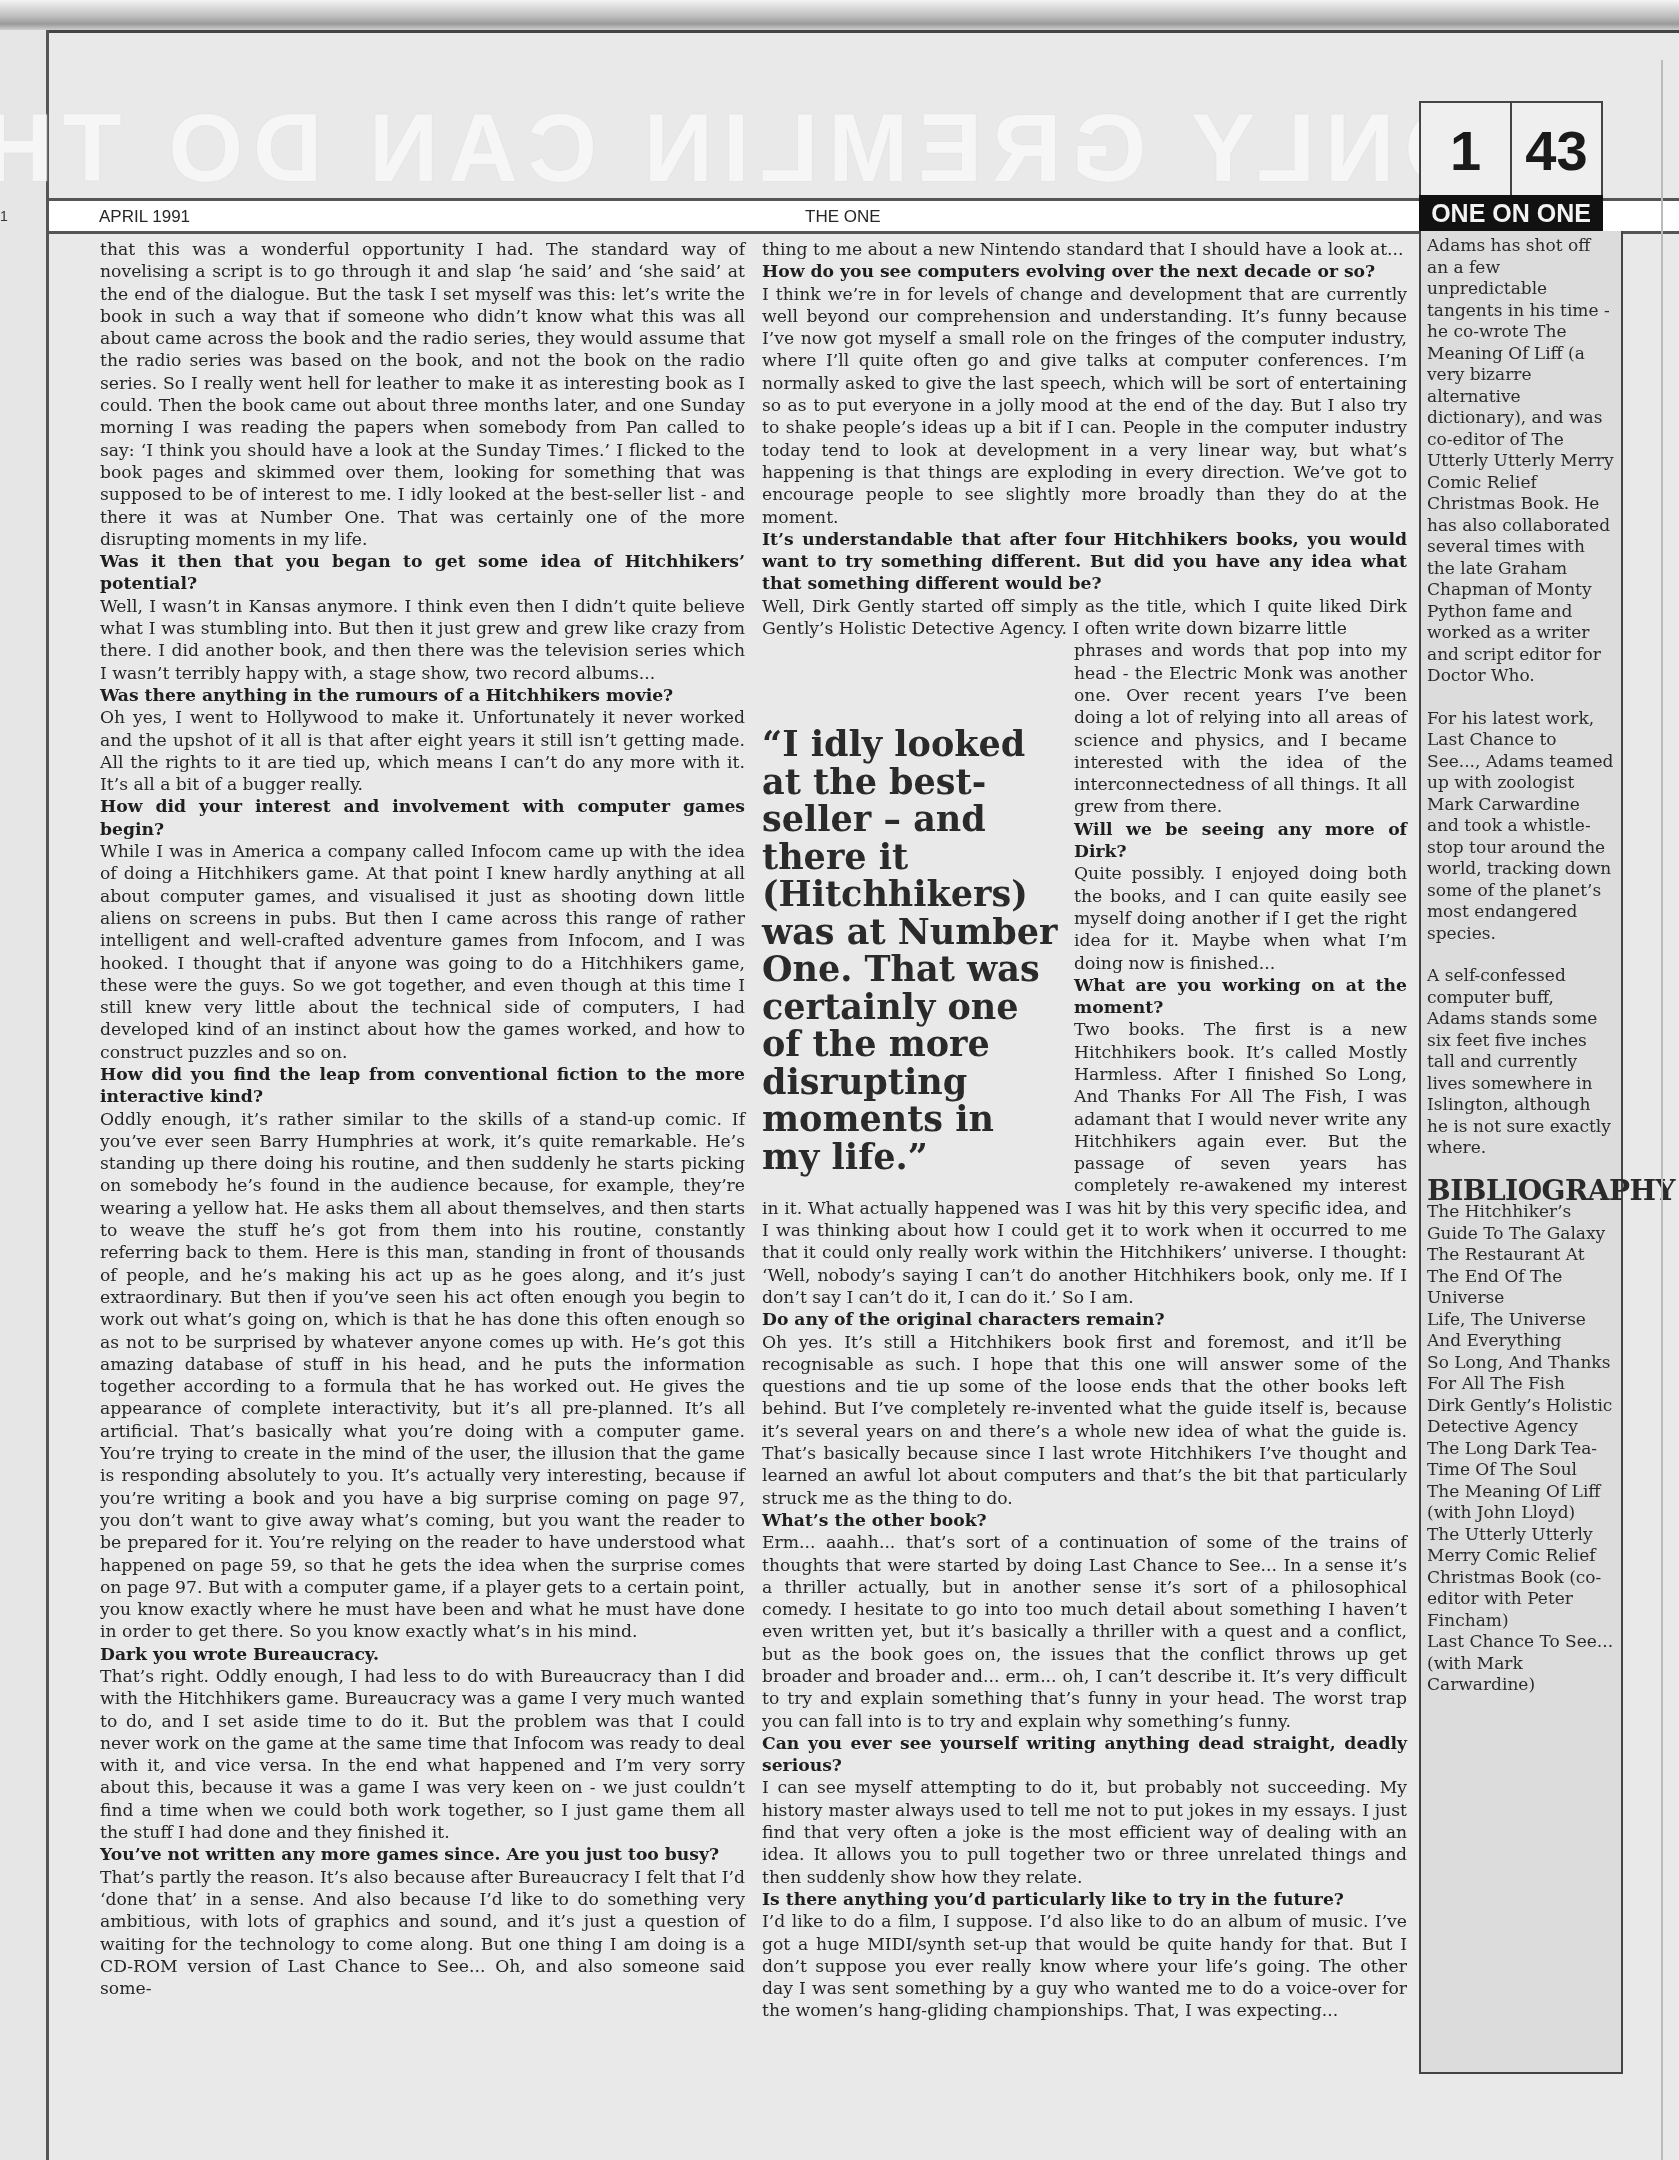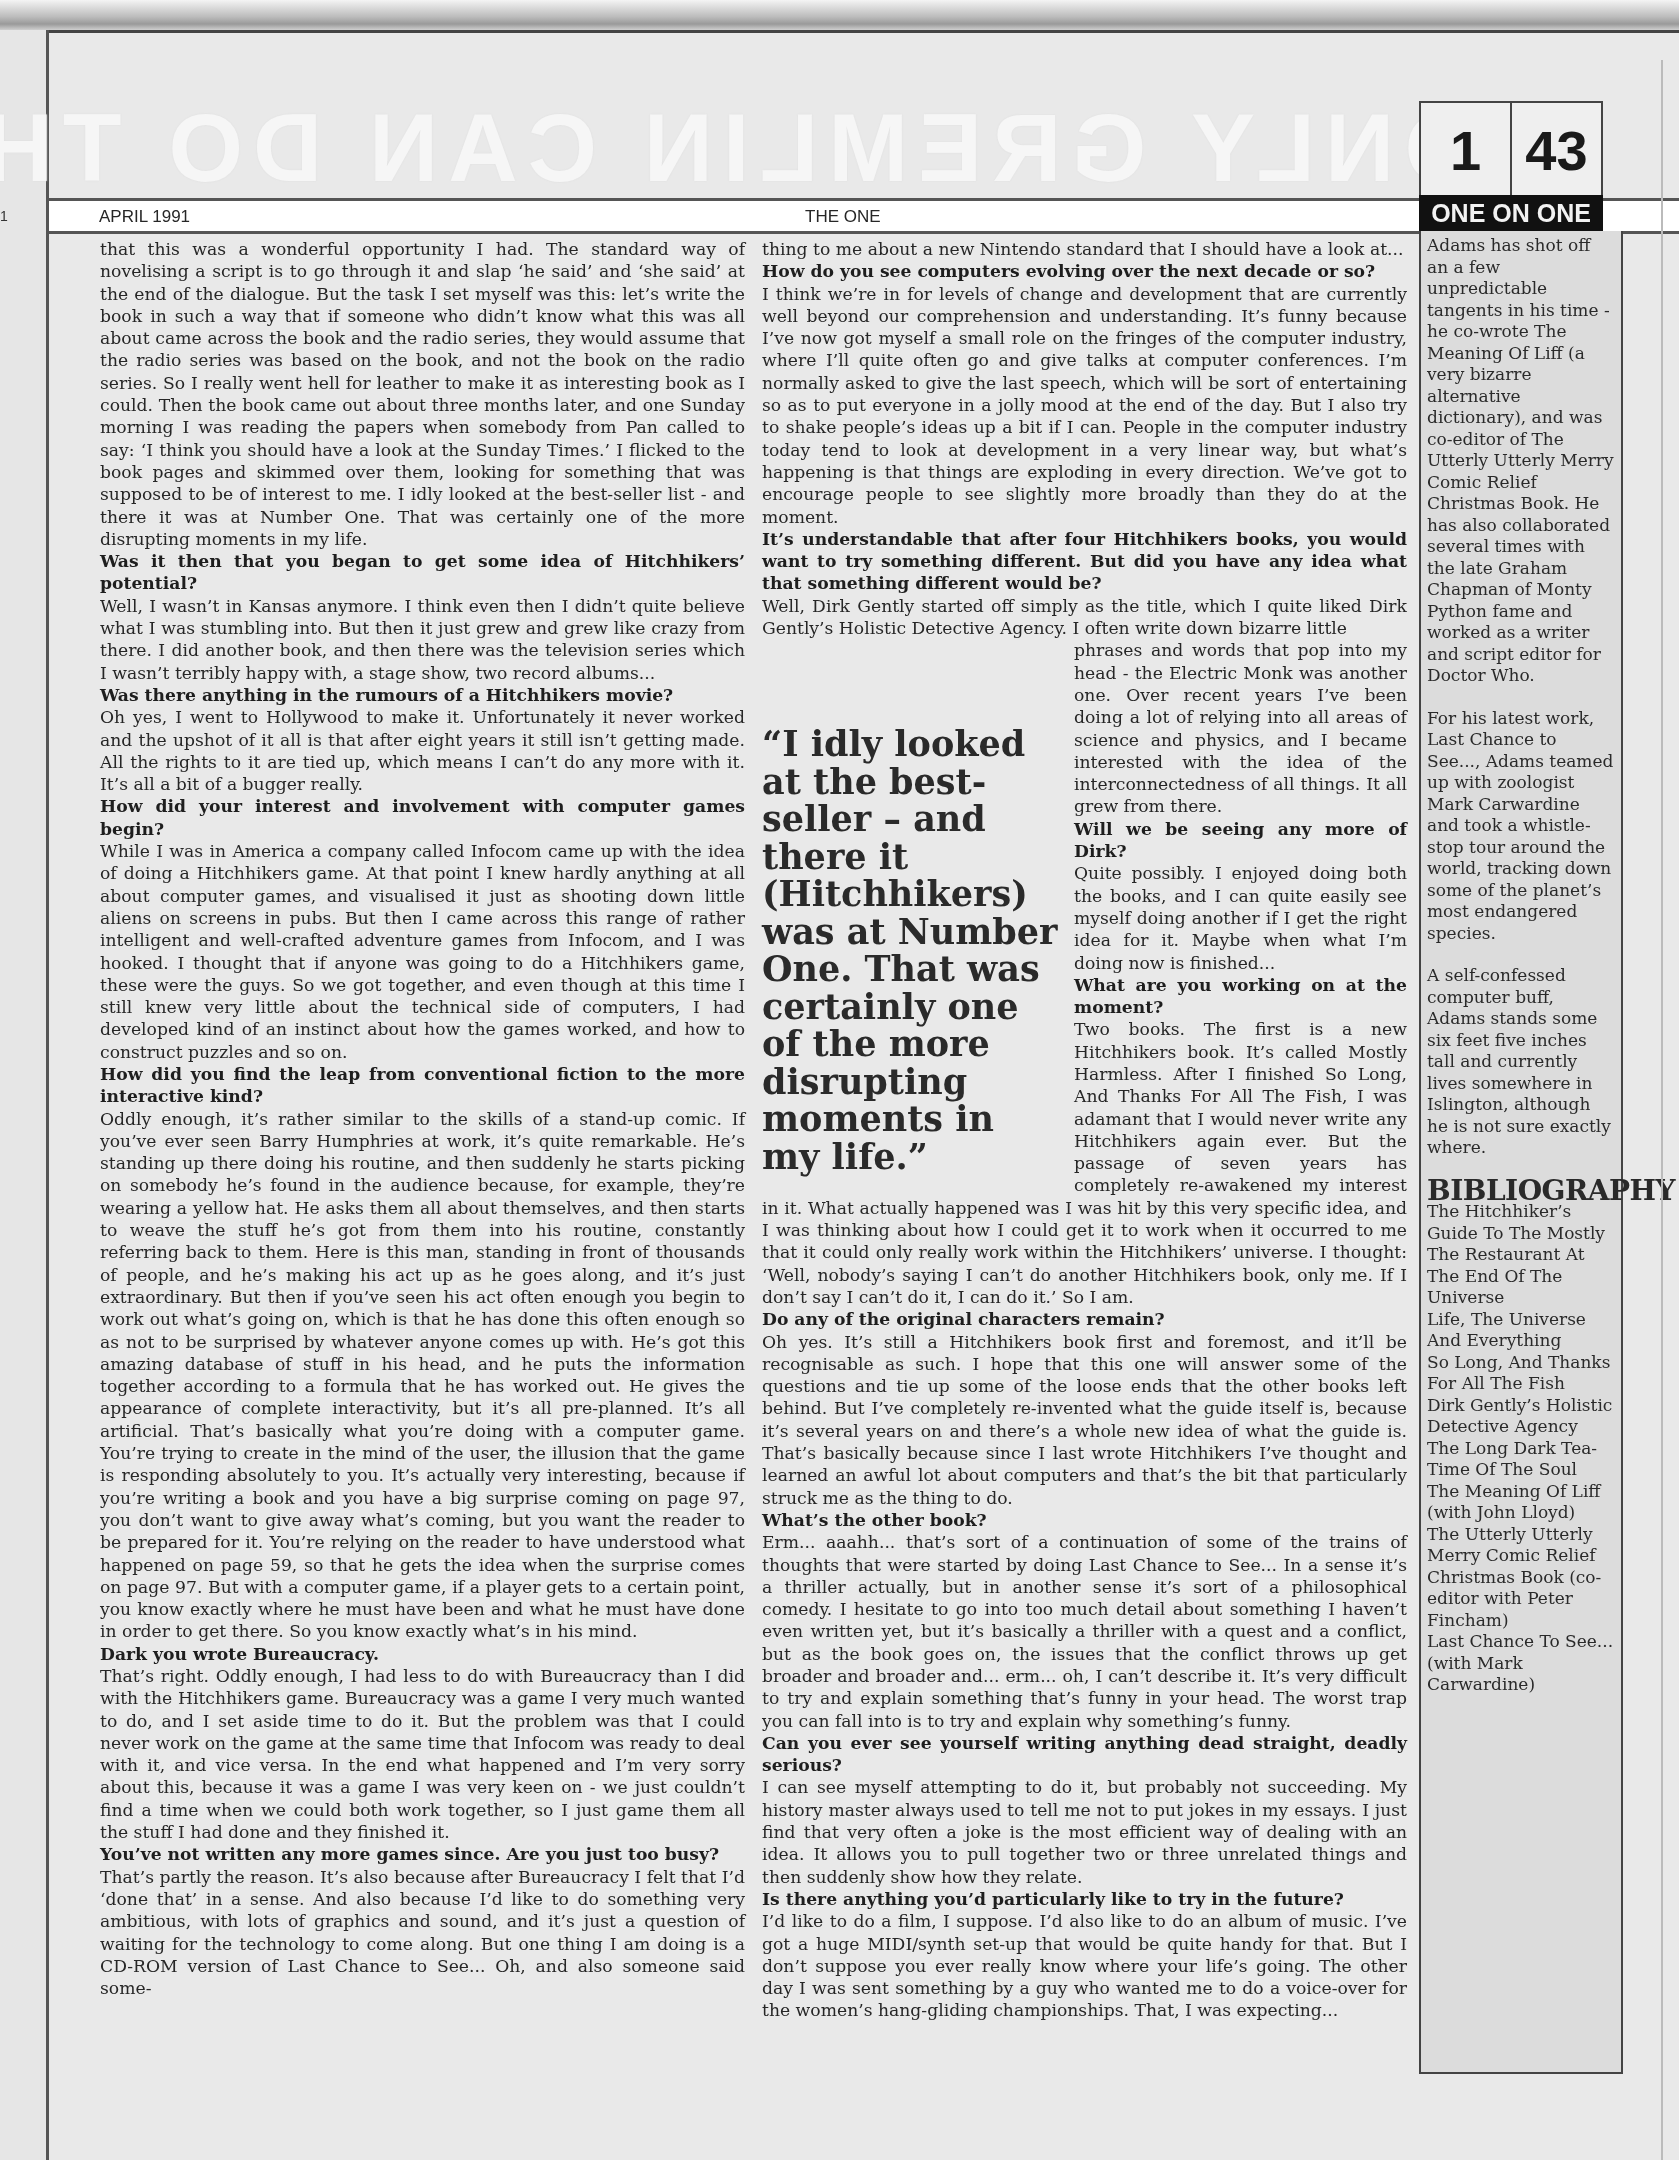--- a/index.html
+++ b/index.html
@@ -136,21 +136,21 @@
     <p>I can see myself attempting to do it, but probably not succeeding. My history master always used to tell me not to put jokes in my essays. I just find that very often a joke is the most efficient way of dealing with an idea. It allows you to pull together two or three unrelated things and then suddenly show how they relate.</p>
     <p class="q">Is there anything you’d particularly like to try in the future?</p>
     <p>I’d like to do a film, I suppose. I’d also like to do an album of music. I’ve got a huge MIDI/synth set-up that would be quite handy for that. But I don’t suppose you ever really know where your life’s going. The other day I was sent something by a guy who wanted me to do a voice-over for the women’s hang-gliding championships. That, I was expecting...</p>
   </div>
 
   <div class="sidebar">
     <p>Adams has shot off an a few unpredictable tangents in his time - he co-wrote The Meaning Of Liff (a very bizarre alternative dictionary), and was co-editor of The Utterly Utterly Merry Comic Relief Christmas Book. He has also collaborated several times with the late Graham Chapman of Monty Python fame and worked as a writer and script editor for Doctor Who.</p>
     <p>For his latest work, Last Chance to See..., Adams teamed up with zoologist Mark Carwardine and took a whistle-stop tour around the world, tracking down some of the planet’s most endangered species.</p>
     <p>A self-confessed computer buff, Adams stands some six feet five inches tall and currently lives somewhere in Islington, although he is not sure exactly where.</p>
     <div class="bib-title">BIBLIOGRAPHY</div>
-    <div class="bib-item">The Hitchhiker’s Guide To The Mostly</div>
+    <div class="bib-item">The Hitchhiker’s Guide To The Galaxy</div>
     <div class="bib-item">The Restaurant At The End Of The Universe</div>
     <div class="bib-item">Life, The Universe And Everything</div>
     <div class="bib-item">So Long, And Thanks For All The Fish</div>
     <div class="bib-item">Dirk Gently’s Holistic Detective Agency</div>
     <div class="bib-item">The Long Dark Tea-Time Of The Soul</div>
     <div class="bib-item">The Meaning Of Liff (with John Lloyd)</div>
     <div class="bib-item">The Utterly Utterly Merry Comic Relief Christmas Book (co-editor with Peter Fincham)</div>
     <div class="bib-item">Last Chance To See... (with Mark Carwardine)</div>
   </div>
 

